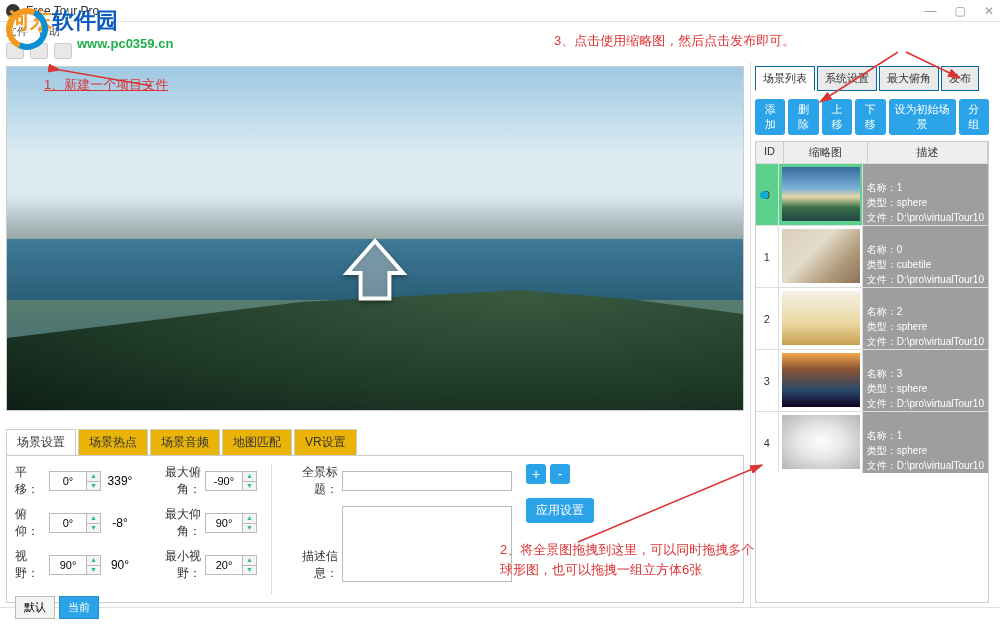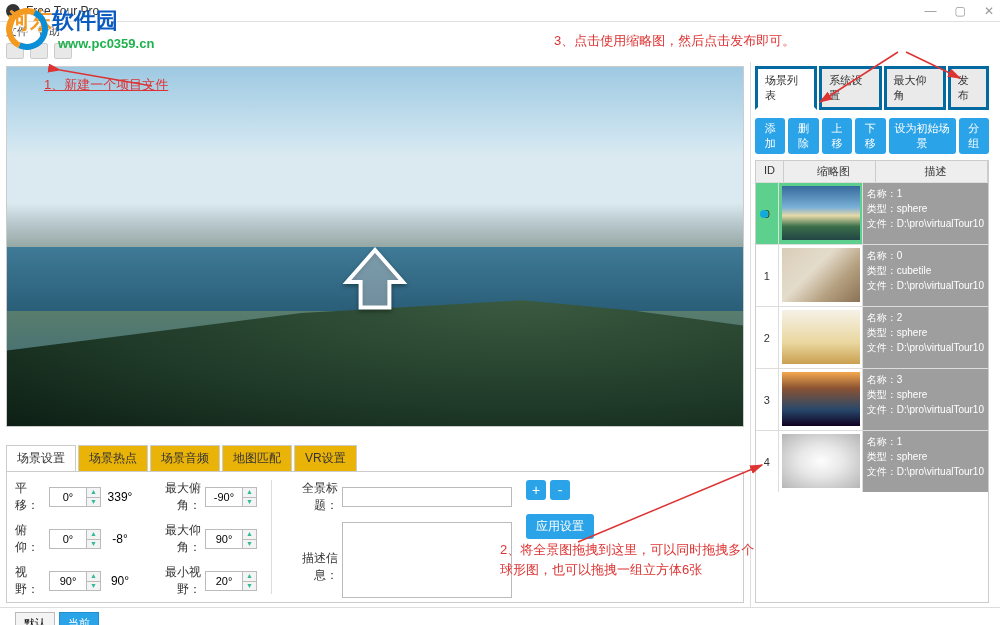--- a/index.html
+++ b/index.html
@@ -6,21 +6,21 @@
     body { font-family: "Microsoft YaHei", Arial, sans-serif; font-size: 12px; background: #fff; color: #333; width: 1000px; height: 625px; overflow: hidden; position: relative; }
     .titlebar { height: 22px; background: #fff; border-bottom: 1px solid #e0e0e0; display: flex; align-items: center; padding: 0 6px; }
     .titlebar .title-logo { width: 14px; height: 14px; border-radius: 50%; background: #333; margin-right: 6px; }
     .titlebar .window-controls { margin-left: auto; display: flex; gap: 18px; color: #999; }
     .menubar { height: 18px; display: flex; align-items: center; padding: 0 6px; gap: 10px; font-size: 11px; color: #444; }
     .toolbar { height: 22px; display: flex; align-items: center; padding: 0 6px; gap: 6px; }
     .tb-icon { width: 18px; height: 16px; background: #e8e8e8; border: 1px solid #ccc; border-radius: 2px; }
     .watermark { position: absolute; top: 6px; left: 8px; pointer-events: none; z-index: 50; }
     .watermark .wm-top { font-size: 22px; font-weight: bold; color: #0a5bbf; text-shadow: 1px 1px 0 #fff; }
     .watermark .wm-left-piece { color: #f59a20; }
-    .watermark .wm-sub { font-size: 13px; font-weight: bold; color: #1fb14c; margin-left: 50px; }
+    .watermark .wm-sub { font-size: 13px; font-weight: bold; color: #1fb14c; margin-left: 69px; }
     .wm-circle { position: absolute; top: 2px; left: -2px; width: 42px; height: 42px; border: 6px solid #f59a20; border-right-color: #0a8ed6; border-bottom-color: #0a8ed6; border-radius: 50%; transform: rotate(-20deg); }
 
     .main { display: flex; height: calc(100% - 22px - 18px - 22px - 18px); }
     .left { width: 750px; padding: 4px 6px; display: flex; flex-direction: column; }
     .viewport { width: 100%; height: 368px; background: linear-gradient(to bottom, #87b6d6 0%, #a8cbe0 35%, #6a8a6a 55%, #2f5f78 100%); position: relative; border: 1px solid #ccc; }
     
     .sky { position:absolute; inset:0; background: linear-gradient(to bottom, #9ec9e2 0%, #cde4f0 40%, #dbeaf0 50%); height:50%; }
     .water { position:absolute; top:50%; left:0; right:0; height:18%; background: linear-gradient(to bottom, #3f7a96, #2a5e78); }
     .city { position:absolute; top:38%; left:0; right:0; height:14%; background: linear-gradient(180deg, rgba(180,195,200,0) 0%, rgba(170,185,190,.7) 40%, rgba(120,140,130,.8) 100%); }
     .foreground { position:absolute; bottom:0; left:0; right:0; height:35%; background: radial-gradient(ellipse at 70% 0%, #3a5a40 0%, #1f3a28 60%, #0d1f15 100%); clip-path: polygon(0 100%, 0 40%, 20% 25%, 40% 10%, 55% 5%, 70% 0, 85% 8%, 100% 20%, 100% 100%); }
@@ -30,62 +30,62 @@
     .annot { position: absolute; color: #d33; font-size: 13px; z-index: 40; }
     .annot1 { top: 76px; left: 44px; text-decoration: underline; }
     .annot2 { top: 540px; left: 500px; width: 255px; line-height: 1.5; }
     .annot3 { top: 32px; left: 554px; }
     .arrow-line { position:absolute; z-index:39; pointer-events:none; }
 
     .bottom-tabs { margin-top: 18px; }
     .btabs-row { display:flex; gap:2px; }
     .btab { padding: 4px 10px; background: #eab308; border: 1px solid #ccc; border-bottom: none; font-size: 12px; cursor: pointer; }
     .btab.active { background: #fff; }
-    .btab-body { border: 1px solid #ccc; padding: 8px; display:flex; gap: 14px; background:#fff; height: 132px; }
+    .btab-body { border: 1px solid #ccc; padding: 8px; display:flex; gap: 14px; background:#fff; height: 148px; }
     .col { display:flex; flex-direction:column; gap: 8px; }
     .row { display:flex; align-items:center; gap: 4px; }
     .lbl { width: 30px; }
     .lbl2 { width: 52px; text-align:right; }
     .spin { display:flex; align-items:center; border:1px solid #bbb; height:20px; }
     .spin input { width:36px; border:none; text-align:center; font-size:11px; height:18px; outline:none; }
     .spin .btns { display:flex; flex-direction:column; }
     .spin .sb { width:14px; height:9px; font-size:7px; line-height:7px; text-align:center; background:#f4f4f4; border-left:1px solid #bbb; color:#3b9; cursor:pointer; }
     .spin .sb + .sb { border-top:1px solid #bbb; }
     .static { width:30px; color:#000000;text-align:center; }
     .txtfield { border:1px solid #bbb; height:20px; width:170px; padding:0 4px; }
     .txtarea { border:1px solid #bbb; width:170px; height:76px; resize:none; padding:2px 4px; }
     .sqbtn { width:20px; height:20px; background:#2aa3e8; color:#fff; border:none; border-radius:3px; font-size:14px; cursor:pointer; }
     .apply { background:#2aa3e8; color:#fff; border:none; border-radius:3px; padding:4px 10px; cursor:pointer; font-size:12px; }
     .smallbtn { padding:3px 8px; font-size:11px; border:1px solid #bbb; background:#f4f4f4; cursor:pointer; }
     .smallbtn.blue { background:#2aa3e8; color:#fff; border-color:#1e8fd0; }
 
     .right { width: 243px; border-left: 1px solid #ddd; padding: 4px; display:flex; flex-direction:column; }
     .rtabs { display:flex; gap:2px; }
-    .rtab { padding: 4px 7px; background: #eaeaea; border:3px solid #0369a1; font-size:11px; cursor:pointer; }
+    .rtab { padding: 4px 7px; background: #eaeaea; border:1px solid #0369a1; font-size:11px; cursor:pointer; }
     .rtab.active { background: #fff; border-bottom-color:#fff; }
     .rtoolbar { display:flex; gap:3px; margin:8px 0 6px 0; }
     .rtbtn { background:#2aa3e8; color:#fff; border:none; border-radius:3px; padding:3px 6px; font-size:11px; cursor:pointer; }
     .scene-table { border:1px solid #ccc; flex:1; overflow:auto; }
-    .st-head { display:flex; background:#eee; font-size:11px;gap:8px; }
+    .st-head { display:flex; background:#eee; font-size:11px; }
     .st-head > div { padding:3px 4px; border-right:1px solid #ccc; text-align:center; }
     .st-id { width:28px; }
     .st-thumb { width:84px; }
     .st-desc { flex:1; }
     .st-row { display:flex; border-top:1px solid #ddd; height:62px; }
     .st-row.sel { background:#5cd08c; }
     .st-row .st-id { display:flex; align-items:center; justify-content:center; font-size:11px; border-right:1px solid #ddd; position:relative; }
     .st-row.sel .st-id::before { content:""; position:absolute; left:4px; width:8px; height:8px; background:#1ad; border-radius:50%; }
     .st-row .st-thumb { border-right:1px solid #ddd; padding:3px; }
     .thumb { width:78px; height:54px; }
     .t0 { background: linear-gradient(180deg,#356a9c 0%,#7bb0d8 40%,#e6d9a8 55%,#3a6f4a 75%,#244 100%); }
     .t1 { background: linear-gradient(135deg,#d9cdb8 0%,#e4dccb 40%,#b39e7e 70%,#8a7355 100%); }
     .t2 { background: linear-gradient(180deg,#f5f1e6 0%,#ead7a0 60%,#c9a050 100%); }
     .t3 { background: linear-gradient(180deg,#f4a94e 0%,#8b5333 30%,#27486a 70%,#102 100%); }
     .t4 { background: radial-gradient(ellipse at center,#fdfdfd 0%,#e8e8e8 40%,#b5b5b5 100%); }
-    .st-row .st-desc { background:#9e9e9e; color:#fff; font-size:10px; padding:3px 4px; line-height:1.5; }
+    .st-row .st-desc { background:#9e9e9e; color:#fff; font-size:10px; padding:16px 4px; line-height:1.5; }
     .st-row .st-desc div { white-space: nowrap; overflow: hidden; }
 
     .statusbar { height:18px; border-top:1px solid #ddd; font-size:17px; color:#666; padding:18px 6px; }
   </style>
 </head>
 <body>
 
 <div class="watermark">
   <div class="wm-circle"></div>
   <div class="wm-top"><span class="wm-left-piece">河东</span><span>软件园</span></div>
@@ -221,41 +221,41 @@
                 </div>
               </div>
             </div>
         </div>
         <div style="width:1px; background:#ddd;"></div>
         <div class="col">
           <div class="row">
               <span class="lbl2">全景标题：</span>
             <input class="txtfield" style="">
             </div>
-          <div class="row" style="align-items:flex-start;">
+          <div class="row" style="align-items:flex-end;">
               <span class="lbl2" style="margin-top:28px;">描述信息：</span>
             <textarea class="txtarea" style=""></textarea>
             </div>
         </div>
         <div class="col" style="justify-content:flex-start; gap:14px;">
           <div class="row">
             <button class="sqbtn">+</button>
             <button class="sqbtn">-</button>
           </div>
           <button class="apply">应用设置</button>
         </div>
       </div>
     </div>
   </div>
 
   <div class="right">
     <div class="rtabs">
       <div class="rtab active">场景列表</div>
       <div class="rtab">系统设置</div>
-      <div class="rtab">最大仰角</div>
+      <div class="rtab">最大俯角</div>
       <div class="rtab">发布</div>
     </div>
     <div class="rtoolbar">
       <button class="rtbtn">添加</button>
       <button class="rtbtn">删除</button>
       <button class="rtbtn">上移</button>
       <button class="rtbtn">下移</button>
       <button class="rtbtn">设为初始场景</button>
       <button class="rtbtn">分组</button>
     </div>

